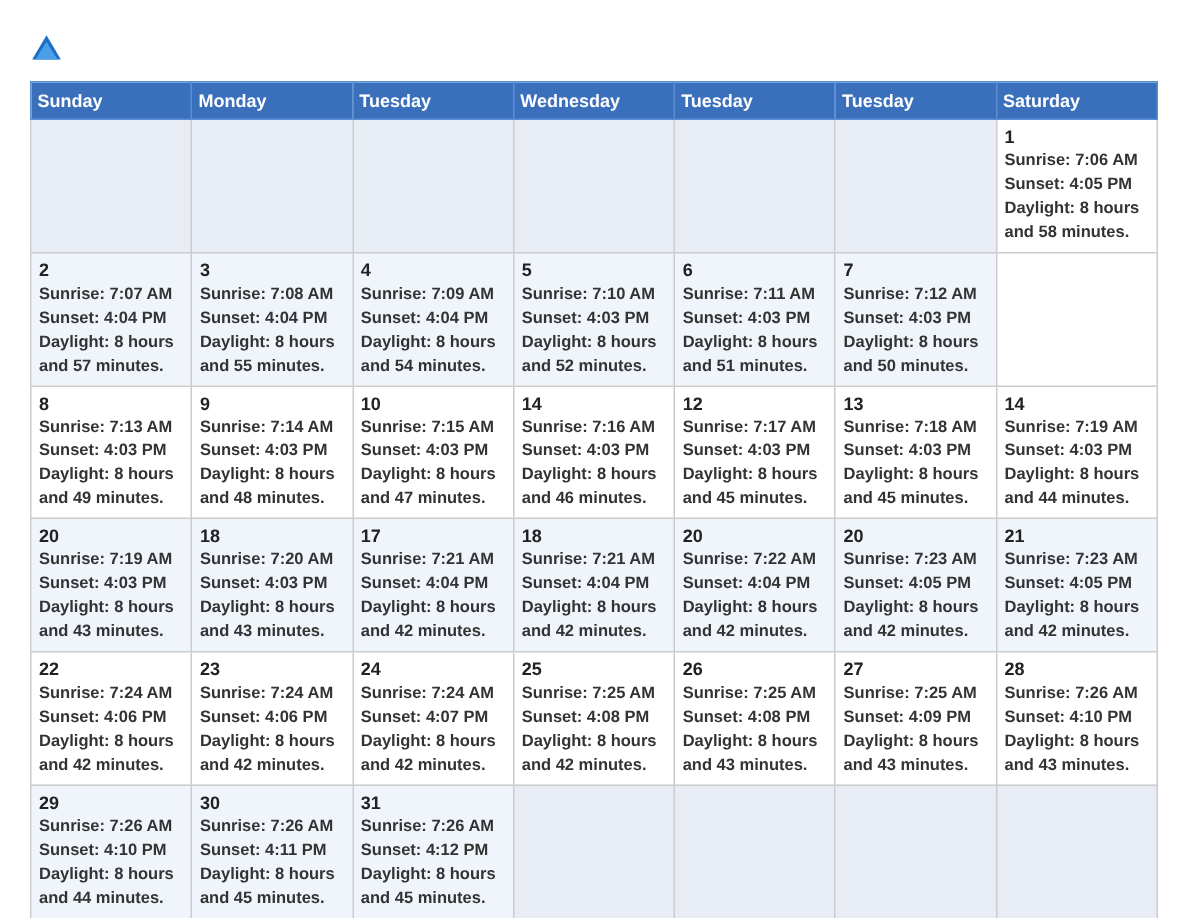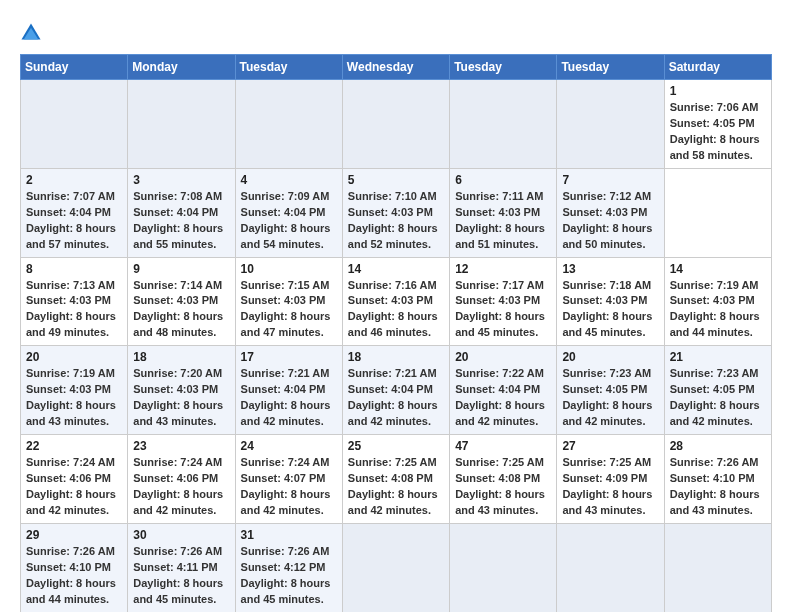--- a/index.html
+++ b/index.html
@@ -176,21 +176,21 @@
           <td><span class="day-num">18</span><span class="day-detail">Sunrise: 7:21 AM<br>Sunset: 4:04 PM<br>Daylight: 8 hours and 42 minutes.</span></td>
           <td><span class="day-num">20</span><span class="day-detail">Sunrise: 7:22 AM<br>Sunset: 4:04 PM<br>Daylight: 8 hours and 42 minutes.</span></td>
           <td><span class="day-num">20</span><span class="day-detail">Sunrise: 7:23 AM<br>Sunset: 4:05 PM<br>Daylight: 8 hours and 42 minutes.</span></td>
           <td><span class="day-num">21</span><span class="day-detail">Sunrise: 7:23 AM<br>Sunset: 4:05 PM<br>Daylight: 8 hours and 42 minutes.</span></td>
         </tr>
         <tr>
           <td><span class="day-num">22</span><span class="day-detail">Sunrise: 7:24 AM<br>Sunset: 4:06 PM<br>Daylight: 8 hours and 42 minutes.</span></td>
           <td><span class="day-num">23</span><span class="day-detail">Sunrise: 7:24 AM<br>Sunset: 4:06 PM<br>Daylight: 8 hours and 42 minutes.</span></td>
           <td><span class="day-num">24</span><span class="day-detail">Sunrise: 7:24 AM<br>Sunset: 4:07 PM<br>Daylight: 8 hours and 42 minutes.</span></td>
           <td><span class="day-num">25</span><span class="day-detail">Sunrise: 7:25 AM<br>Sunset: 4:08 PM<br>Daylight: 8 hours and 42 minutes.</span></td>
-          <td><span class="day-num">47</span><span class="day-detail">Sunrise: 7:25 AM<br>Sunset: 4:08 PM<br>Daylight: 8 hours and 43 minutes.</span></td>
+          <td><span class="day-num">26</span><span class="day-detail">Sunrise: 7:25 AM<br>Sunset: 4:08 PM<br>Daylight: 8 hours and 43 minutes.</span></td>
           <td><span class="day-num">27</span><span class="day-detail">Sunrise: 7:25 AM<br>Sunset: 4:09 PM<br>Daylight: 8 hours and 43 minutes.</span></td>
           <td><span class="day-num">28</span><span class="day-detail">Sunrise: 7:26 AM<br>Sunset: 4:10 PM<br>Daylight: 8 hours and 43 minutes.</span></td>
         </tr>
         <tr>
           <td><span class="day-num">29</span><span class="day-detail">Sunrise: 7:26 AM<br>Sunset: 4:10 PM<br>Daylight: 8 hours and 44 minutes.</span></td>
           <td><span class="day-num">30</span><span class="day-detail">Sunrise: 7:26 AM<br>Sunset: 4:11 PM<br>Daylight: 8 hours and 45 minutes.</span></td>
           <td><span class="day-num">31</span><span class="day-detail">Sunrise: 7:26 AM<br>Sunset: 4:12 PM<br>Daylight: 8 hours and 45 minutes.</span></td>
           <td class="empty-cell"></td>
           <td class="empty-cell"></td>
           <td class="empty-cell"></td>

